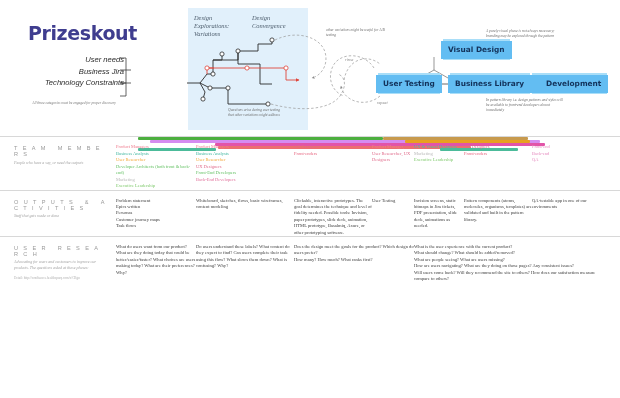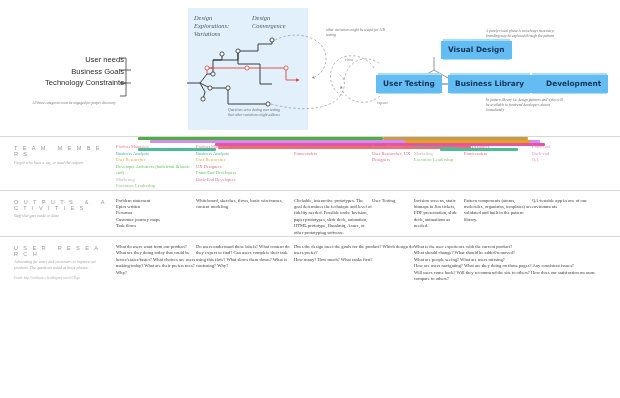--- a/index.html
+++ b/index.html
@@ -18,21 +18,21 @@
   .diagram svg{position:absolute;left:0;top:0;}
 
   .title{
     position:absolute;left:28px;top:22px;
     font-family:"DejaVu Sans", sans-serif;
     font-weight:bold;font-size:19px;letter-spacing:-0.4px;
     color:#3f3d8f;
   }
   .inputs{position:absolute;left:24px;top:54px;width:100px;text-align:right;
     font-family:"Liberation Sans", sans-serif;font-size:7.6px;color:#2b2b2b;line-height:11.6px;}
-  .inputs div{white-space:nowrap;}
+  .inputs div{white-space:nowrap;font-style:italic;}
   .inputs-note{position:absolute;left:24px;top:101px;width:100px;text-align:center;
     font-family:"Liberation Serif", serif;font-style:italic;font-size:3.6px;color:#7a7a7a;line-height:5px;}
 
   .node{
     position:absolute;
     font-family:"DejaVu Sans", sans-serif;font-weight:bold;
     font-size:7.4px;color:#13325a;
     background:#63bdf2;
     padding:4px 7px 4.5px 7px;
     white-space:nowrap;
@@ -147,24 +147,25 @@
 
       <path d="M374,68 C364,52 340,52 333,66 C327,78 332,92 344,96" fill="none" stroke="#9a9a9a" stroke-width="0.7" stroke-dasharray="2.5,2"></path>
 
       <path d="M434,57 L434,70 L420,78" fill="none" stroke="#6b6b6b" stroke-width="0.7"></path>
       <path d="M434,70 L448,78" fill="none" stroke="#6b6b6b" stroke-width="0.7"></path>
 
       <line x1="418" y1="84" x2="448" y2="84" stroke="#5a5a5a" stroke-width="0.9"></line>
       <line x1="506" y1="84" x2="530" y2="84" stroke="#5a5a5a" stroke-width="0.9"></line>
     </svg>
 
+    <div class="title">Prizeskout</div>
 
     <div class="inputs">
       <div>User needs</div>
-      <div>Business Goals</div>
+      <div>Business Jira</div>
       <div>Technology Constraints</div>
     </div>
     <div class="inputs-note">All three categories must be engaged for proper discovery</div>
 
     <div class="phase-lbl" style="left:194px;top:14px;width:48px;">Design Explorations: Variations</div>
     <div class="phase-lbl" style="left:252px;top:14px;width:48px;">Design Convergence</div>
 
     <div class="annot" style="left:228px;top:108px;width:56px;">Questions arise during user testing that other variations might address</div>
     <div class="annot" style="left:326px;top:28px;width:60px;">other variations might be useful for A/B testing</div>
     <div class="annot" style="left:486px;top:29px;width:72px;">A purely visual phase is not always necessary; branding may be explored through the pattern library itself</div>

